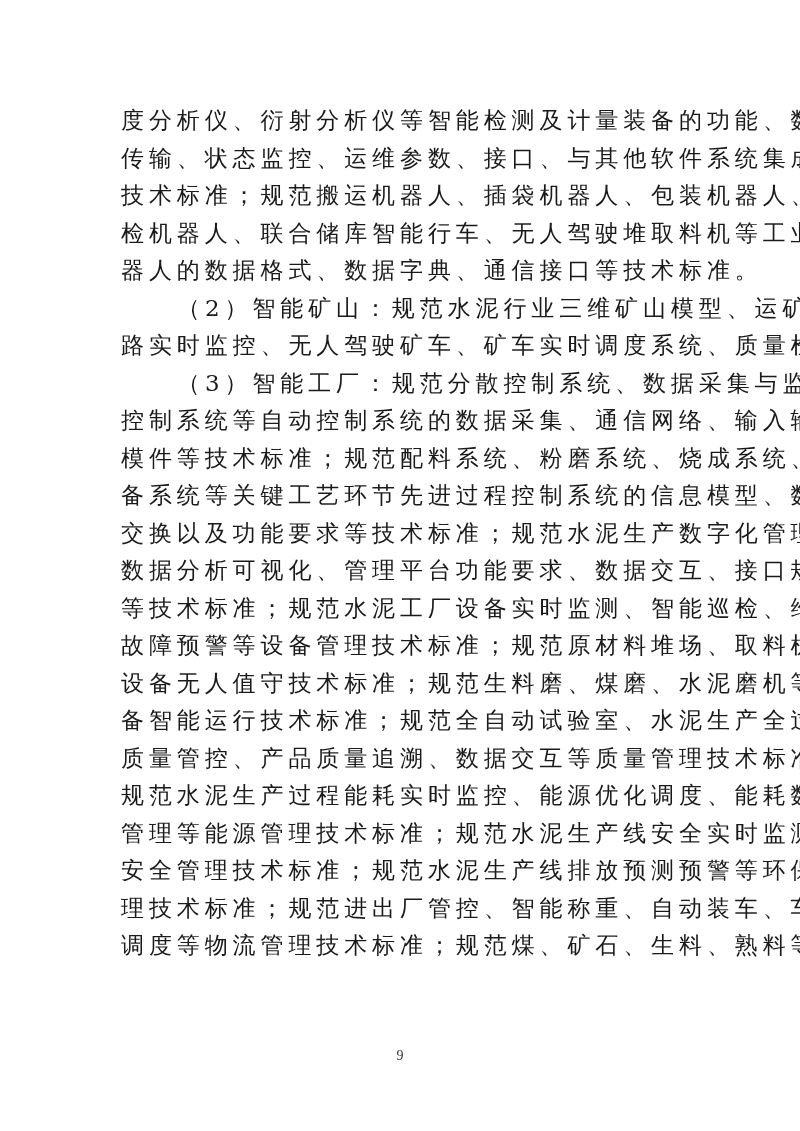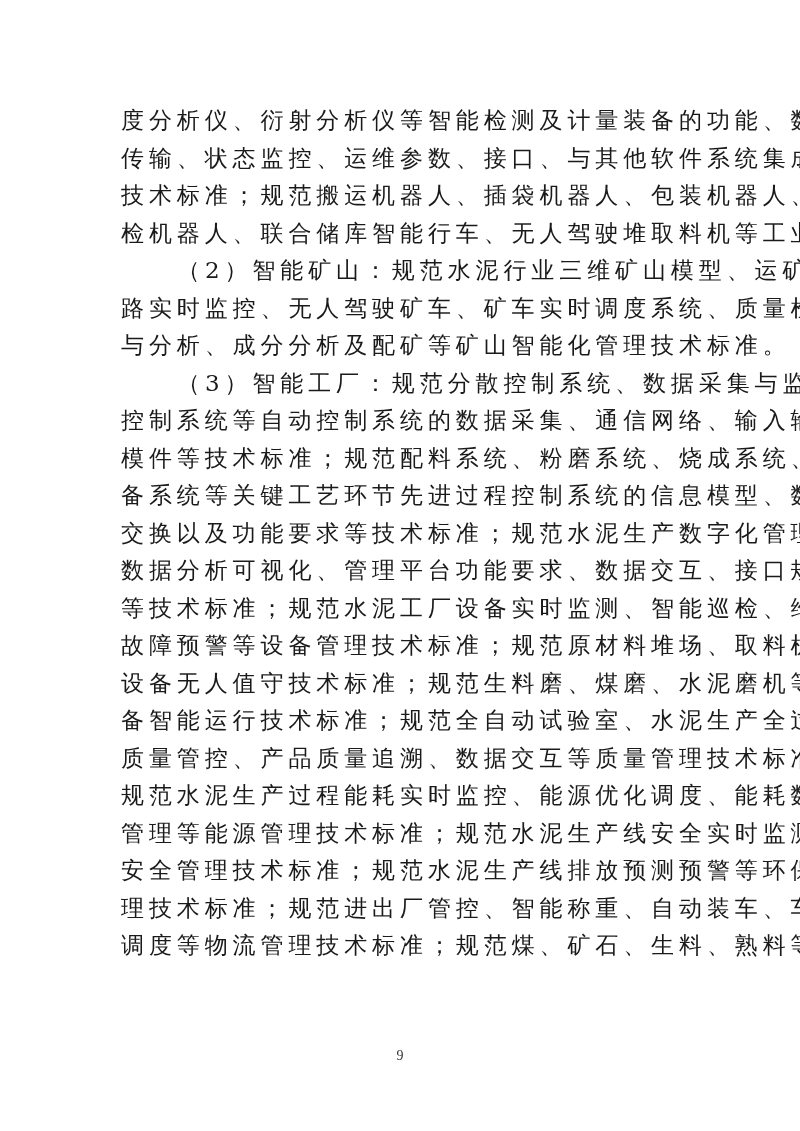--- a/index.html
+++ b/index.html
@@ -53,23 +53,23 @@
   </style>
 </head>
 <body>
 
 <div class="page">
   <div class="body-text">
     <span class="line">度分析仪、衍射分析仪等智能检测及计量装备的功能、数据</span>
     <span class="line">传输、状态监控、运维参数、接口、与其他软件系统集成等</span>
     <span class="line">技术标准；规范搬运机器人、插袋机器人、包装机器人、巡</span>
     <span class="line">检机器人、联合储库智能行车、无人驾驶堆取料机等工业机</span>
+    <span class="line">器人的数据格式、数据字典、通信接口等技术标准。</span>
     <span class="line indent">（2）智能矿山：规范水泥行业三维矿山模型、运矿道</span>
     <span class="line">路实时监控、无人驾驶矿车、矿车实时调度系统、质量检测</span>
-    <span class="line">与分析、成分分析及配矿等矿山智能化管理技术标准。</span>
     <span class="line indent">（3）智能工厂：规范分散控制系统、数据采集与监视</span>
     <span class="line">控制系统等自动控制系统的数据采集、通信网络、输入输出</span>
     <span class="line">模件等技术标准；规范配料系统、粉磨系统、烧成系统、制</span>
     <span class="line">备系统等关键工艺环节先进过程控制系统的信息模型、数据</span>
     <span class="line">交换以及功能要求等技术标准；规范水泥生产数字化管理、</span>
     <span class="line">数据分析可视化、管理平台功能要求、数据交互、接口规范</span>
     <span class="line">等技术标准；规范水泥工厂设备实时监测、智能巡检、维修、</span>
     <span class="line">故障预警等设备管理技术标准；规范原材料堆场、取料机等</span>
     <span class="line">设备无人值守技术标准；规范生料磨、煤磨、水泥磨机等设</span>
     <span class="line">备智能运行技术标准；规范全自动试验室、水泥生产全过程</span>

